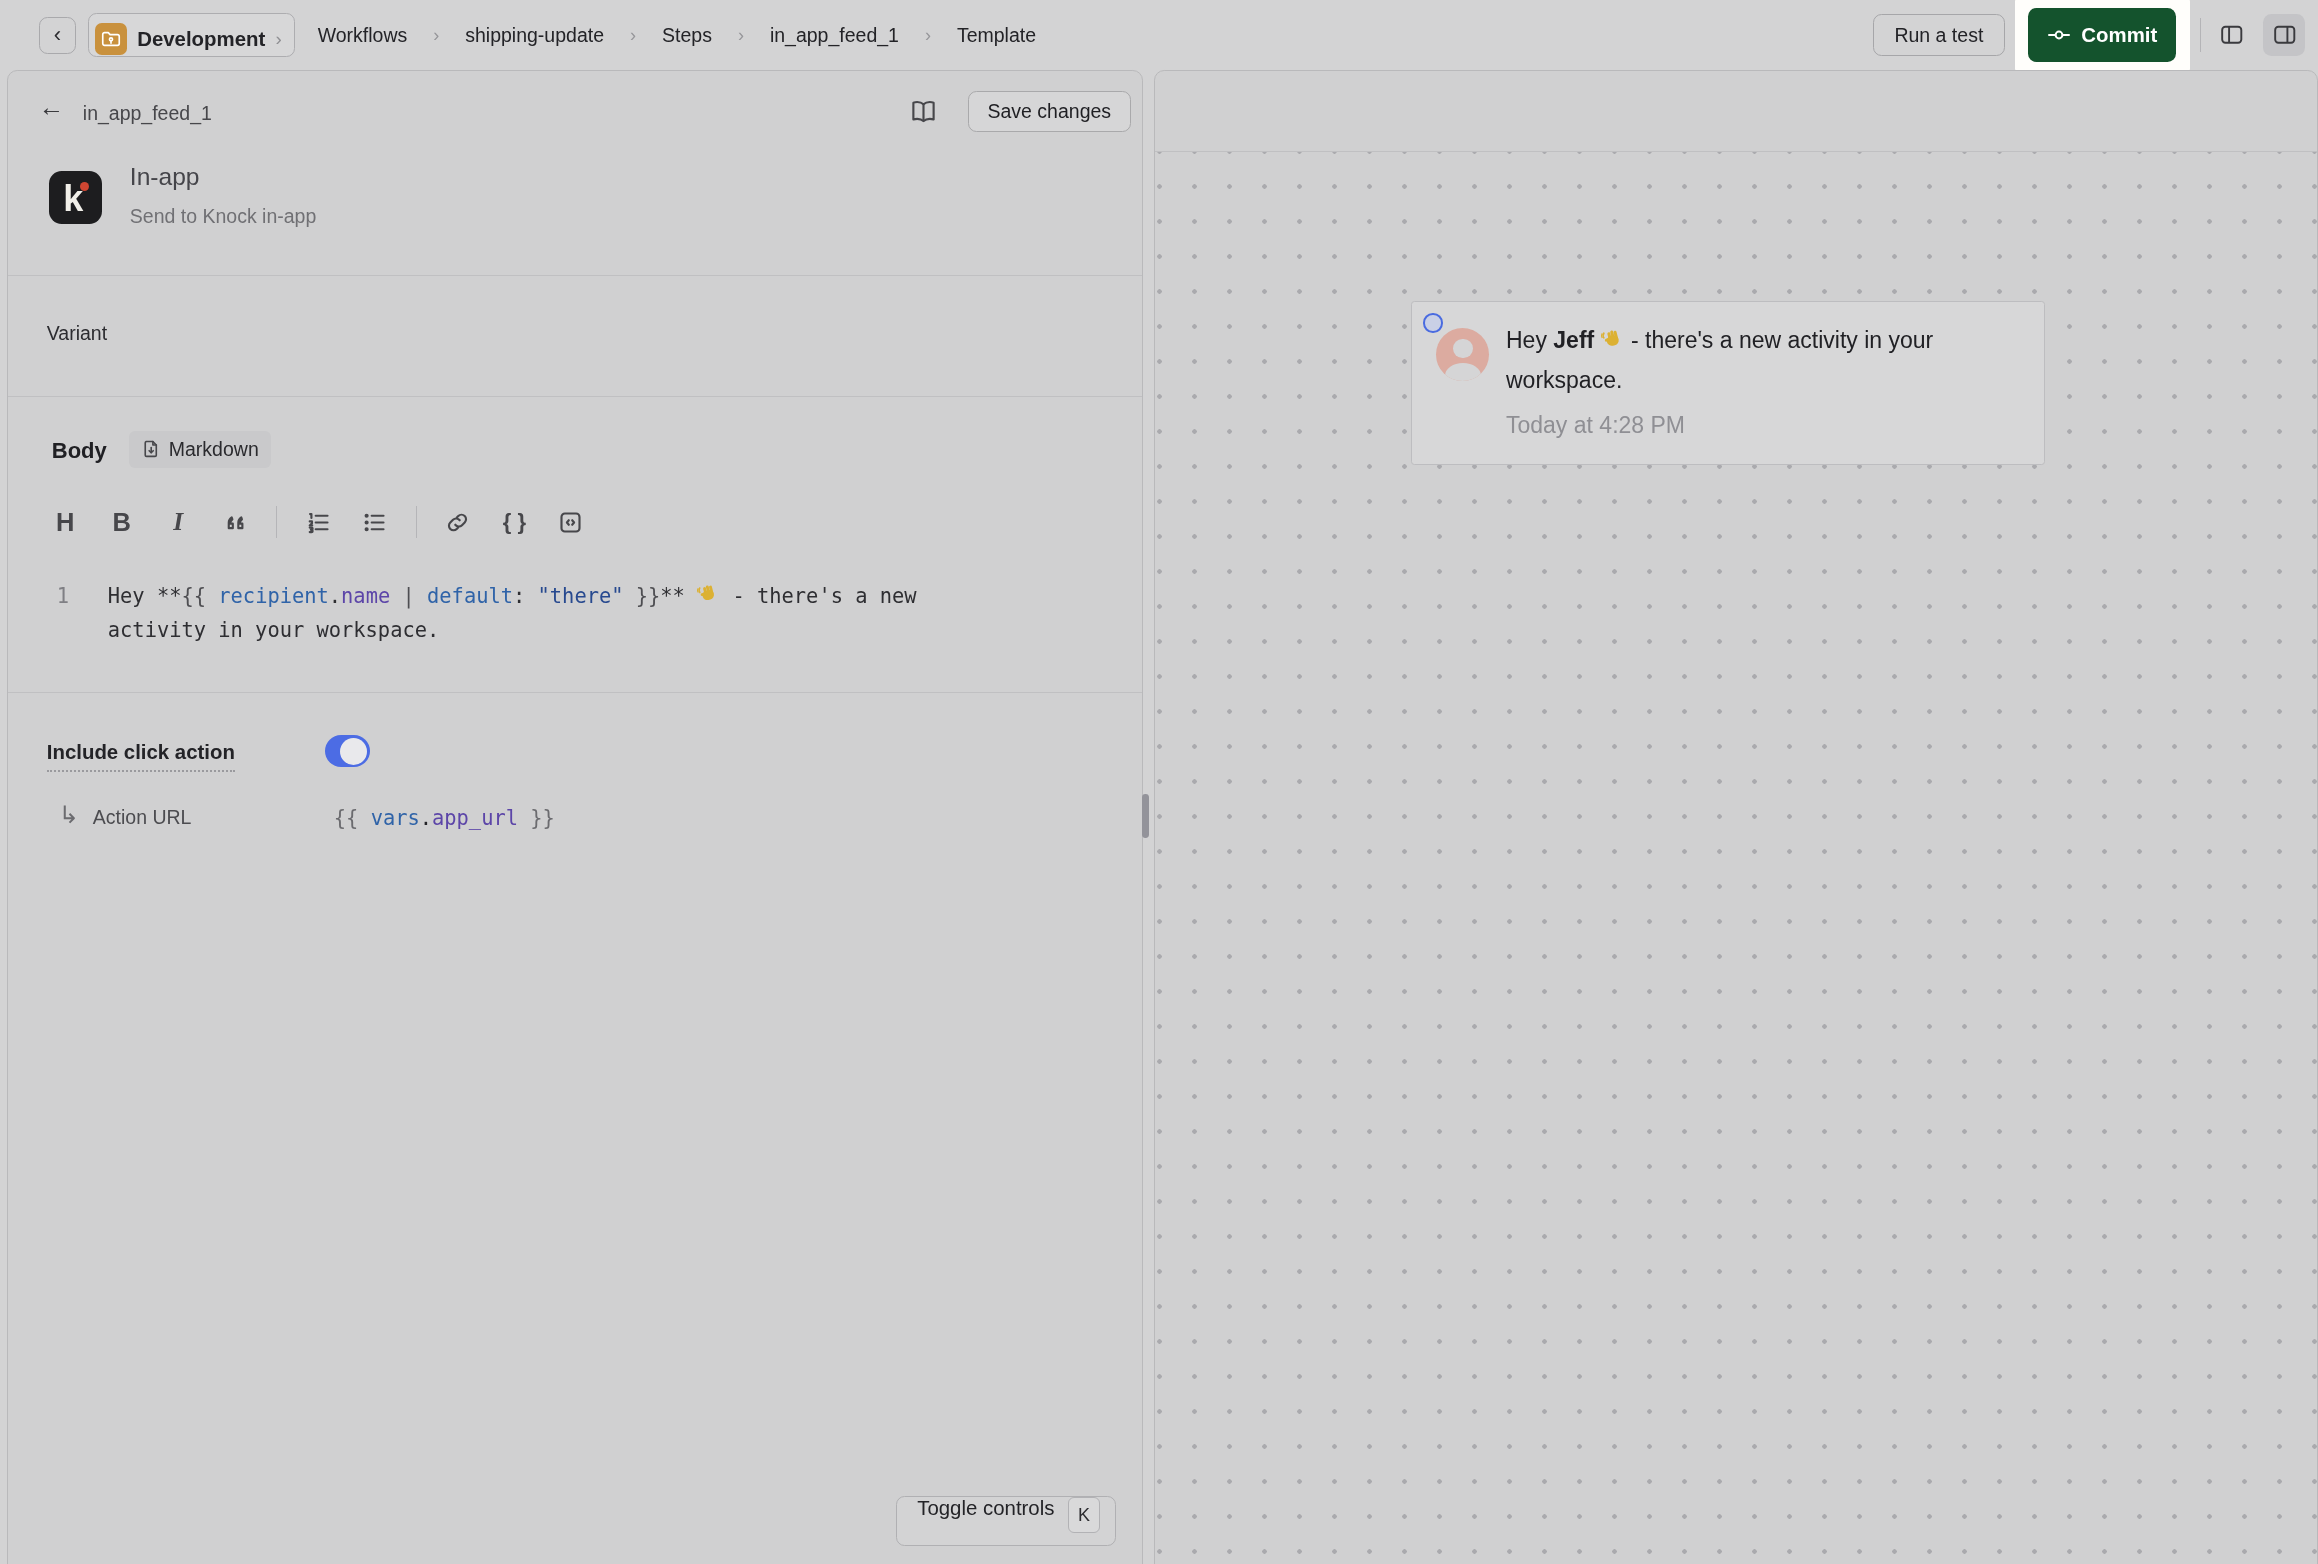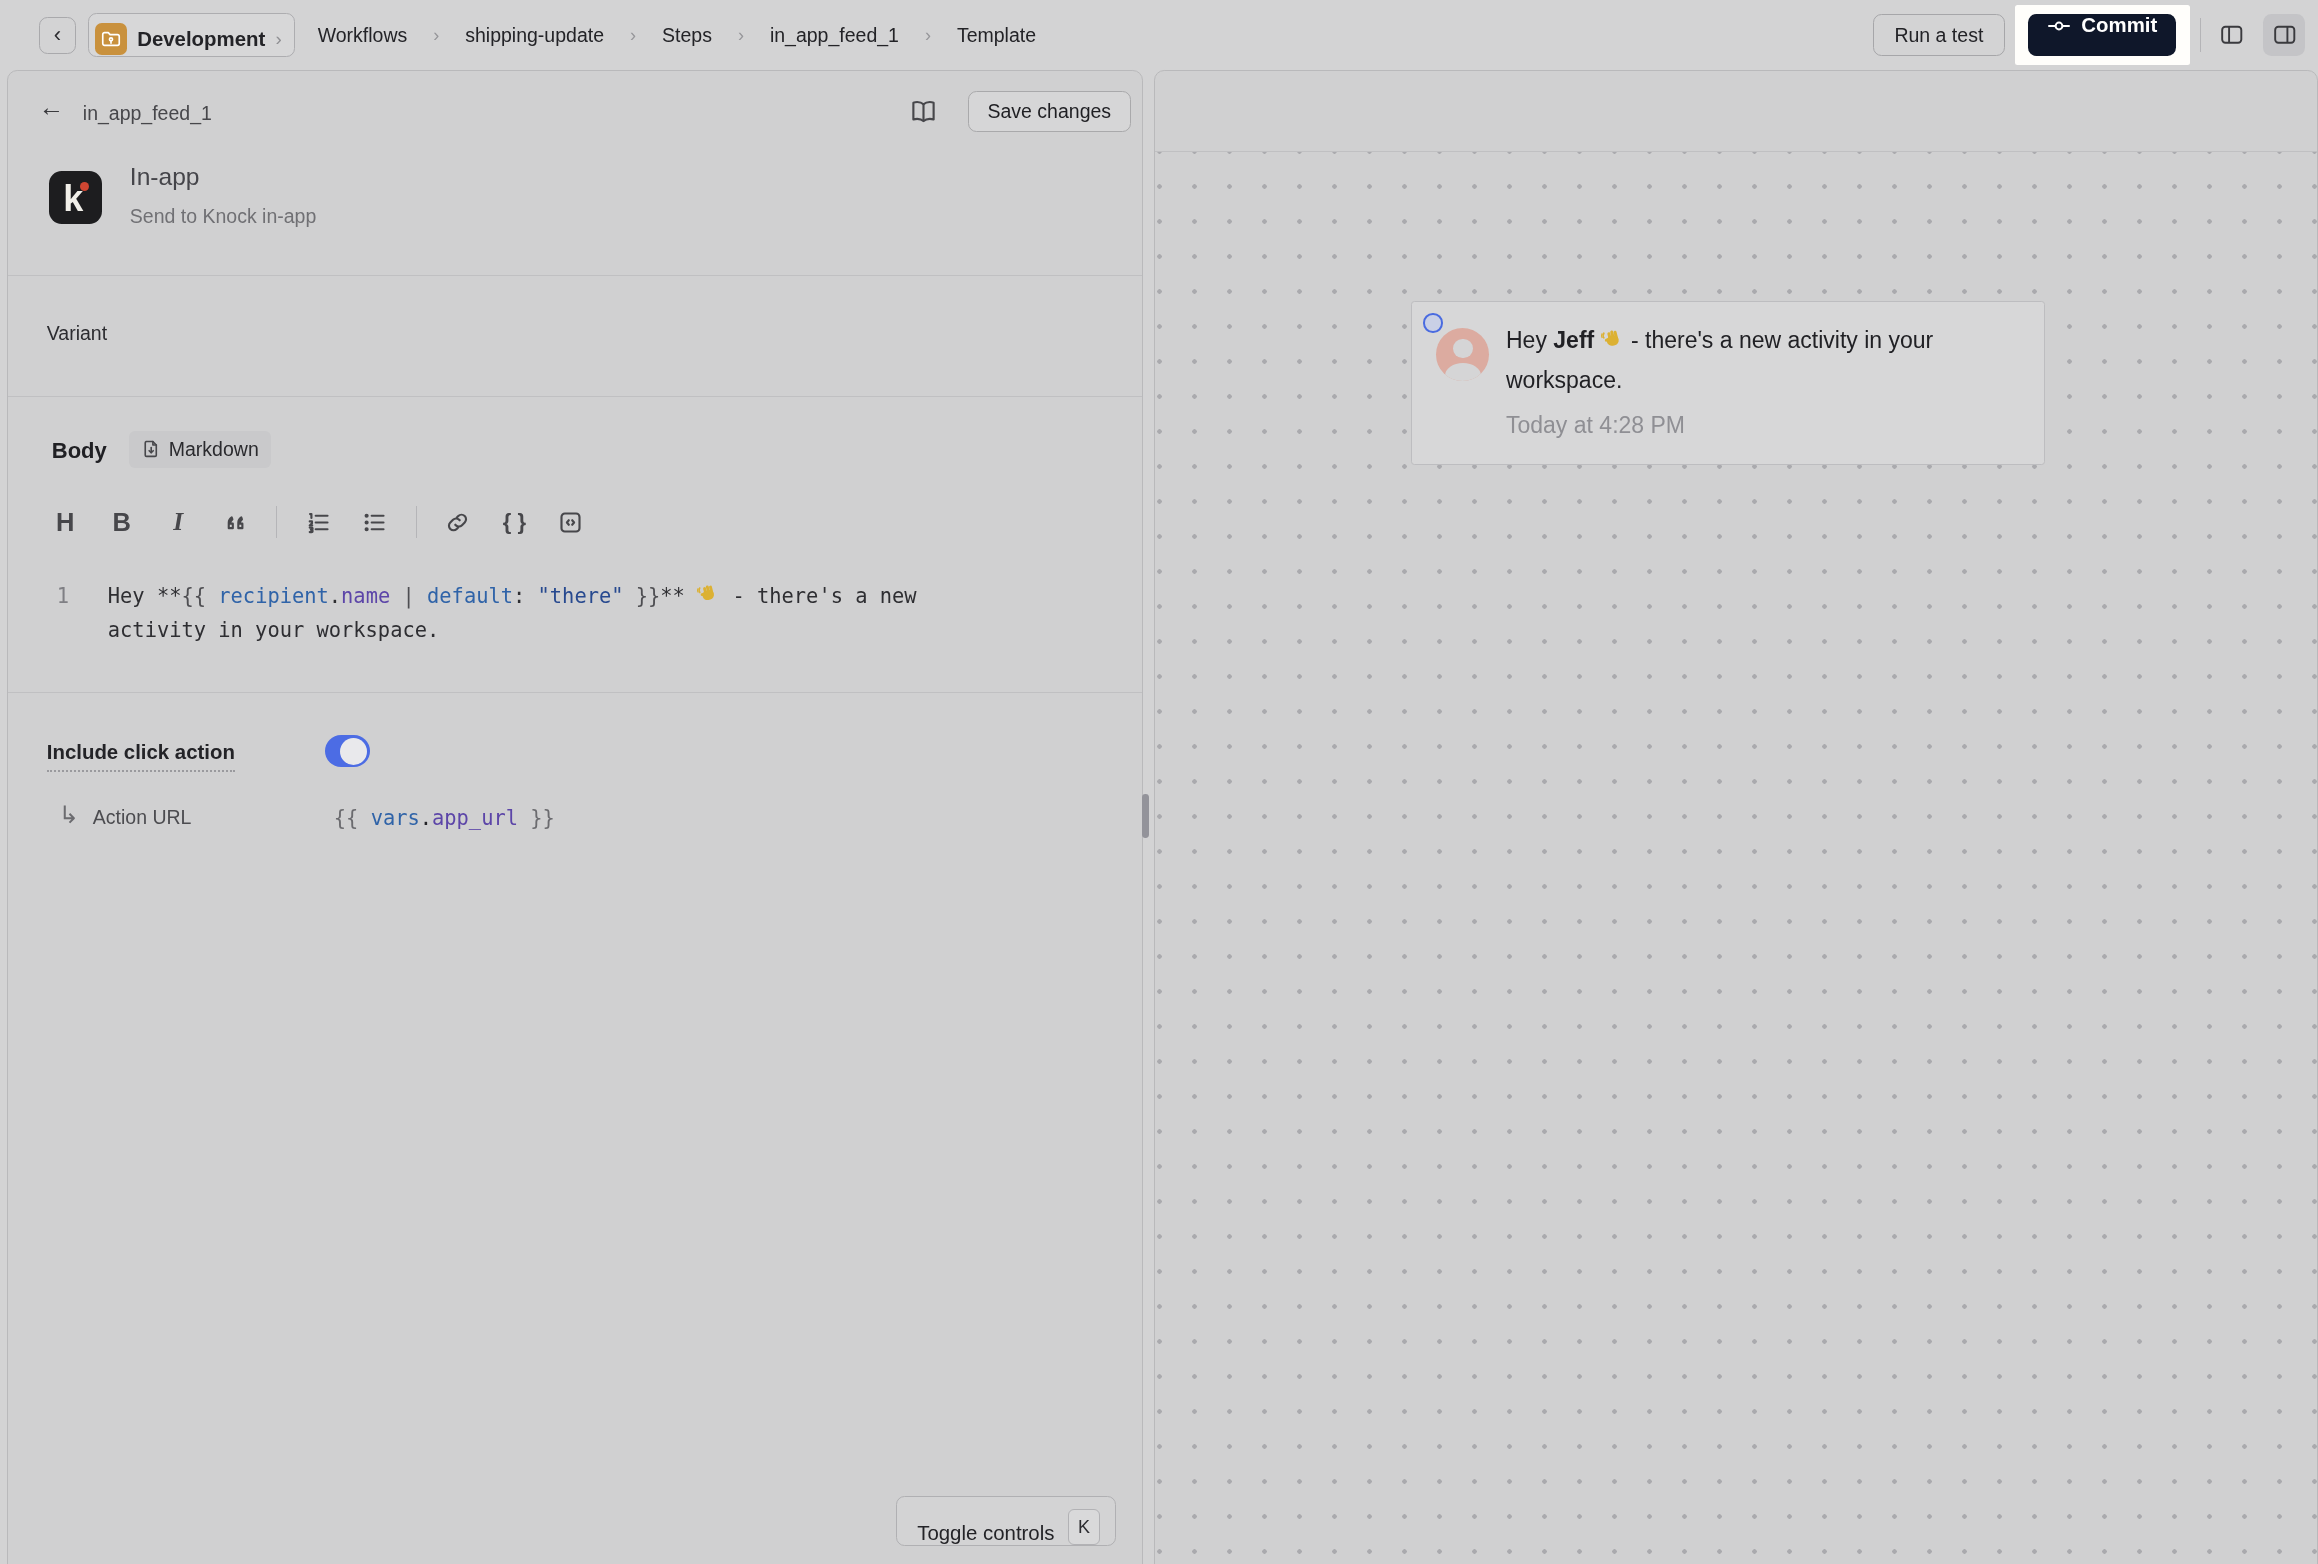--- a/index.html
+++ b/index.html
@@ -20,22 +20,22 @@
     display:flex; align-items:center; justify-content:center; }
   .env-label { font-size:20.4px; font-weight:600; color:#232327; }
   .env-chev { font-size:18.7px; color:#8e8e92; }
   .crumbs { display:flex; align-items:center; gap:26px; margin-left:11px; }
   .crumb { font-size:19.5px; font-weight:500; color:#232327; }
   .crumb-sep { font-size:18px; color:#96969a; }
   .tb-right { margin-left:auto; display:flex; align-items:center; gap:10.2px; }
   .btn-outline { height:42px; padding:0 20.4px; border:1.3px solid #a6a6a9; border-radius:8.5px;
     font-size:19.5px; font-weight:500; color:#232327; display:flex; align-items:center; background:transparent; }
   .commit-spot { background:#fffefb; border-radius:2.5px; padding:9.3px 13.6px; }
-  .btn-commit { height:42px; padding:0 18.7px; border-radius:8.5px; background:#0f172a; color:#fff;
-    font-size:20.4px; font-weight:600; display:flex; gap:10.2px; border:none; }
+  .btn-commit { height:54px; padding:0 18.7px; border-radius:8.5px; background:#14532d; color:#fff;
+    font-size:20.4px; font-weight:600; display:flex; align-items:center; gap:10.2px; border:none; }
   .vdiv { width:1.3px; height:34px; background:#b4b4b7; }
   .panelbtn { width:42px; height:42px; border-radius:8.5px; display:flex; align-items:center; justify-content:center; }
   .panelbtn.active { background:#c4c4c7; }
   
   .panel { position:absolute; top:70px; bottom:-12px; background:#d0d0d1;
     border:1.3px solid #b9b9bb; border-radius:10.2px 10.2px 0 0; }
   .panel-left  { left:6.8px; width:1136px; }
   .panel-right { left:1154px; width:1164px; }
   .divider { position:absolute; left:0; right:0; height:1.3px; background:#c0c0c2; }
   
@@ -78,21 +78,21 @@
   .tk-gray  { color:#6b6b6f; }
   .inc-label { position:absolute; left:39px; top:670px; font-size:20.4px; font-weight:600; color:#232327;
     border-bottom:2.1px dotted #9a9a9e; padding-bottom:6px; }
   .toggle { position:absolute; left:317px; top:664px; width:45px; height:32px; border-radius:16px;
     background:#4c6ce4; }
   .toggle .knob { position:absolute; right:2.5px; top:2.5px; width:27px; height:27px; border-radius:50%; background:#e9e9ec; }
   .act-arrow { position:absolute; left:51px; top:730px; font-size:24px; color:#6b6b6f; }
   .act-label { position:absolute; left:85px; top:735px; font-size:19.5px; color:#4c4c50; }
   .act-code { position:absolute; left:326px; top:732px; }
   .btn-togglectl { position:absolute; right:25.5px; bottom:30px; height:50px; border:1.3px solid #b0b0b3;
-    border-radius:8.5px; background:#d3d3d4; display:flex; align-items:flex-end; gap:13.6px; padding:0 15.3px 0 20.4px; }
+    border-radius:8.5px; background:#d3d3d4; display:flex; align-items:flex-start; gap:13.6px; padding:0 15.3px 0 20.4px; }
   .btn-togglectl .lbl { font-size:20.4px; color:#232327; }
   .kbd { width:32px; height:36px; border:1.3px solid #b2b2b5; border-radius:6px; background:#d9d9da;
     display:flex; align-items:center; justify-content:center; font-size:18px; color:#2c2c30; }
   
   .pv-header { position:absolute; left:0; right:0; top:0; height:80px; }
   .pv-title { position:absolute; left:24px; top:28px; font-size:20.4px; font-weight:600; color:#232327; }
   .dotgrid { position:absolute; left:0; right:0; top:81px; bottom:0;
     background-image:radial-gradient(circle, #aaaaae 2px, transparent 2.5px);
     background-size:35px 35px; background-position:22px 17px; border-radius:0 0 0 0; }
   .notif-card { position:absolute; left:256px; top:149px; width:634px; height:164px;

